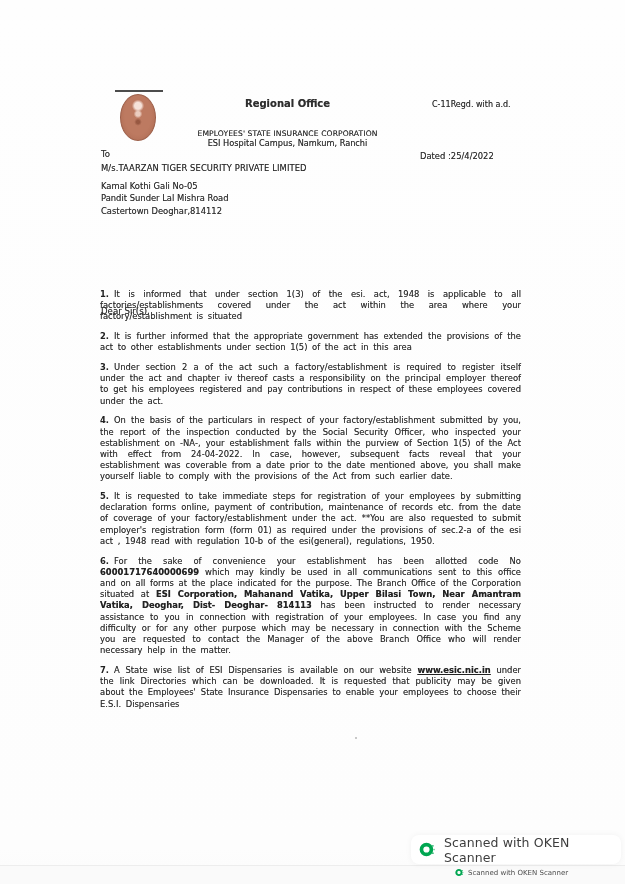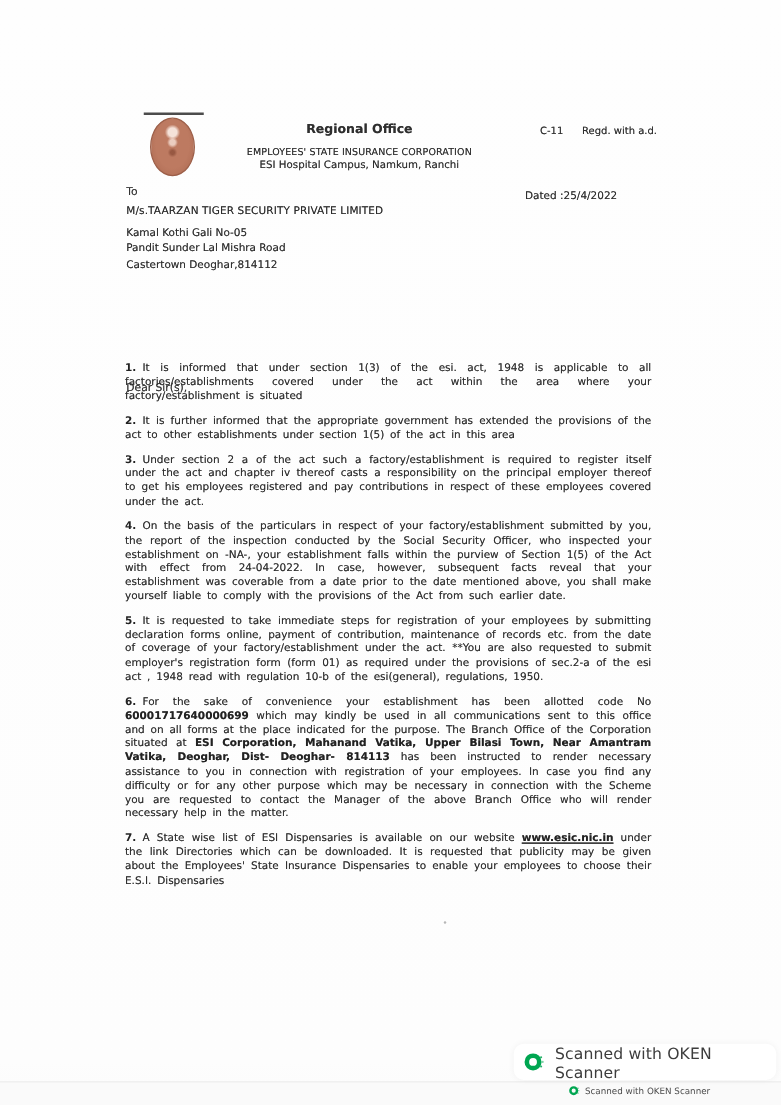--- a/index.html
+++ b/index.html
@@ -18,23 +18,23 @@
     width:36px;height:47px;margin:2px 0 0 6px;border-radius:50%;
     background:
       radial-gradient(circle at 50% 24%, rgba(255,244,238,.85) 0 9%, rgba(255,244,238,0) 16%),
       radial-gradient(circle at 50% 42%, rgba(255,240,232,.7) 0 7%, rgba(255,240,232,0) 14%),
       radial-gradient(circle at 50% 60%, rgba(120,60,40,.55) 0 5%, rgba(120,60,40,0) 12%),
       radial-gradient(ellipse at 50% 45%, #bd7a61 0 55%, #a9674f 100%);
     border:1px solid #9c5f49;
   }
   .head-center{position:absolute;left:185px;top:98px;width:205px;text-align:center;color:#2e2e2e;}
   .head-office{font-size:10px;font-weight:bold;}
-  .head-org{font-size:7.6px;margin-top:8px;letter-spacing:.1px;}
+  .head-org{font-size:7.6px;margin-top:20px;letter-spacing:.1px;}
   .head-addr{font-size:8.2px;margin-top:0;}
-  .head-right{position:absolute;left:432px;top:100px;font-size:8px;color:#2e2e2e;display:flex;gap:15px;}
+  .head-right{position:absolute;left:432px;top:100px;font-size:8px;color:#2e2e2e;display:flex;}
 
   
   .to-label{position:absolute;left:101px;top:149px;font-size:8.6px;}
   .dated{position:absolute;left:420px;top:151px;font-size:8.4px;display:flex;color:#2e2e2e;}
   .rcpt-name{position:absolute;left:101px;top:163px;font-size:8.4px;color:#2b2b2b;letter-spacing:.1px;}
   .rcpt-addr{position:absolute;left:101px;top:180px;font-size:8.4px;line-height:12.4px;color:#2e2e2e;}
 
   
   .subject{position:absolute;left:119px;top:226px;width:350px;font-size:8.4px;font-weight:bold;line-height:12px;color:#2a2a2a;}
   .subject .l2{margin-left:34px;}

